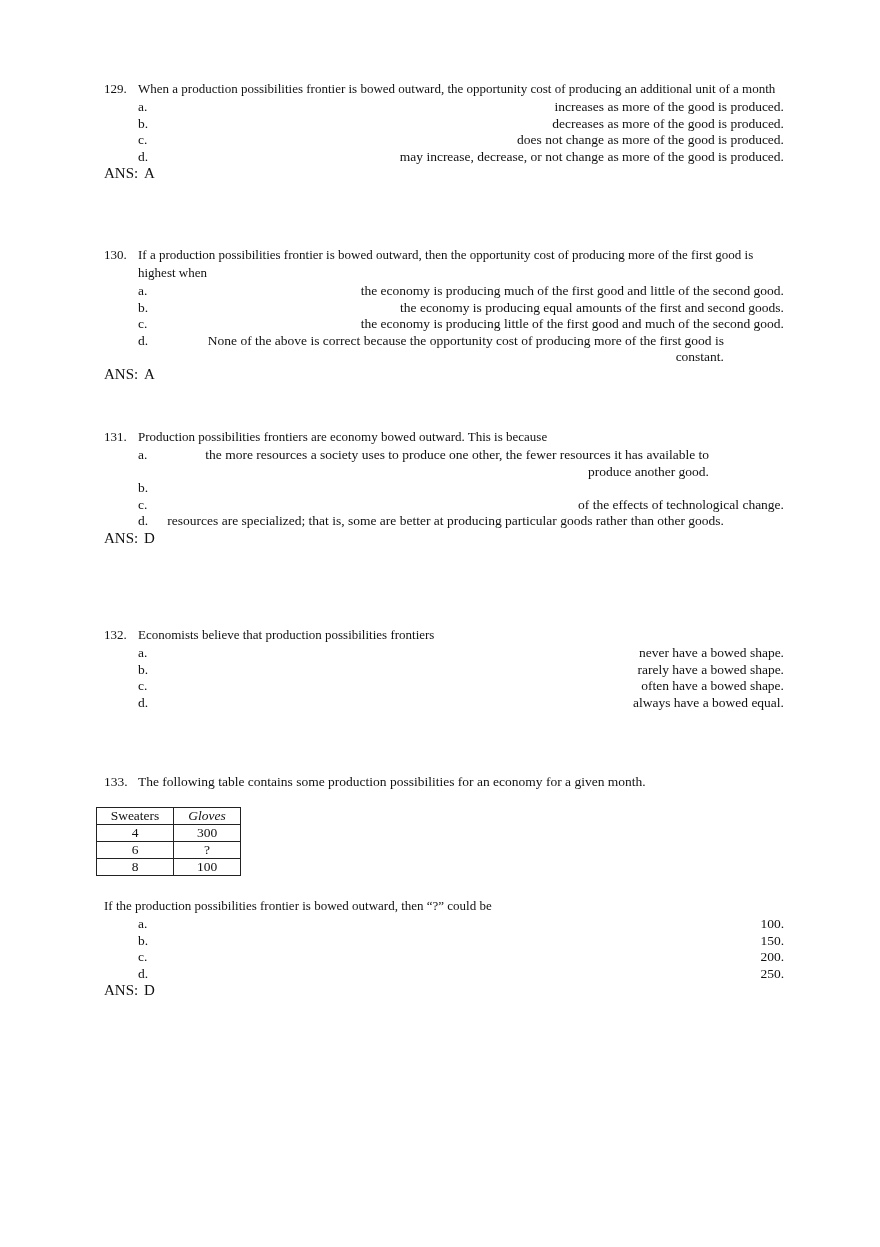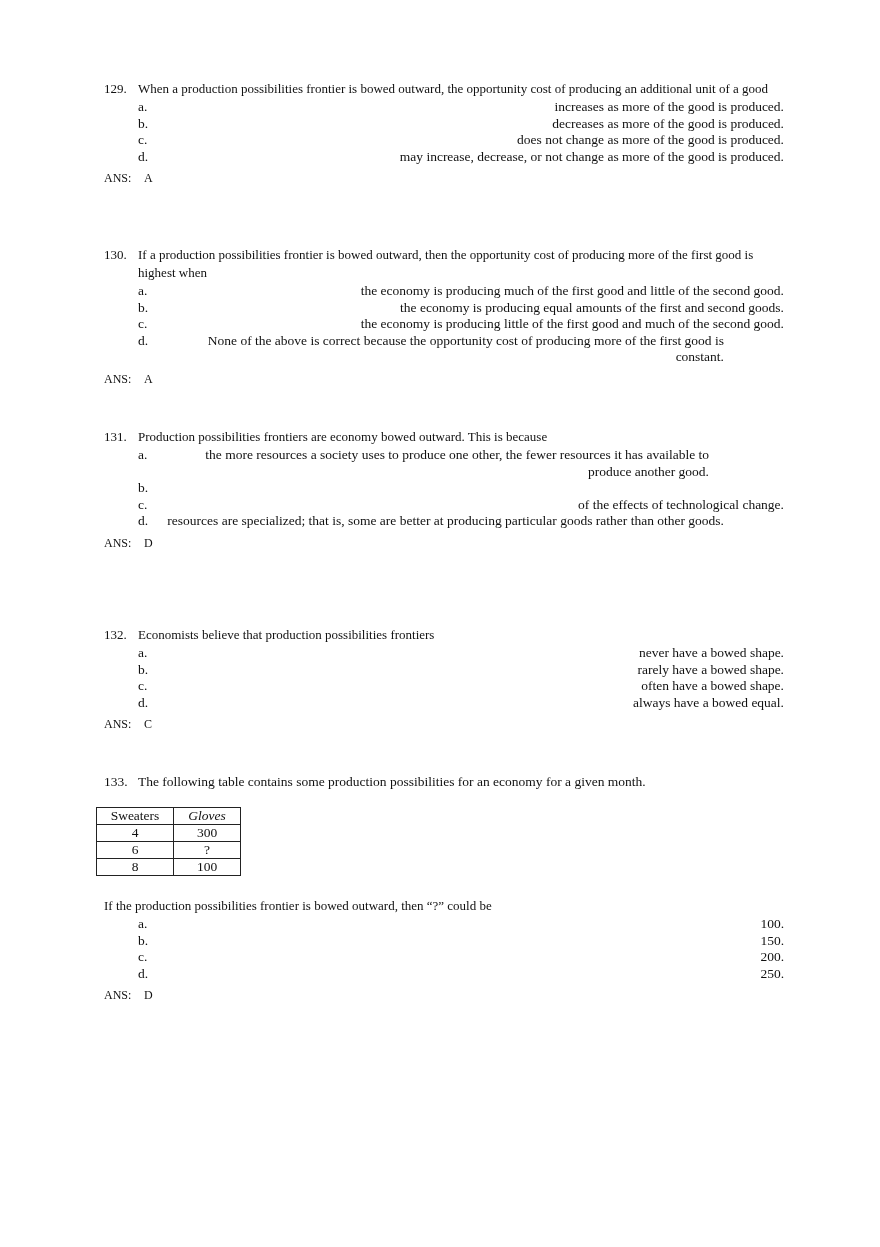--- a/index.html
+++ b/index.html
@@ -6,33 +6,33 @@
   body { width:880px; height:1247px; position:relative; overflow:hidden;
          font-family:"Liberation Serif","DejaVu Serif",serif; color:#111; }
   .q { position:absolute; left:104px; width:680px; }
   .stem { font-size:13px; line-height:18px; display:flex; }
   .num { width:34px; flex:none; }
   .stem-text { flex:1; }
   .opts { margin-left:34px; margin-top:1px; }
   .opt { display:flex; font-size:13.5px; line-height:16.6px; }
   .lab { width:26px; flex:none; }
   .otext { flex:1;text-align:right; }
-  .ans { font-size:12px; margin-top:6px; }
+  .ans { font-size:15px; }
   .ans span.k { display:inline-block; width:40px; }
   table.pp { border-collapse:collapse; position:absolute; left:96px; top:807px; font-size:13.5px; }
   table.pp td, table.pp th { border:1.5px solid #222; text-align:center; font-weight:normal; padding:0; height:16px; }
   table.pp .c1 { width:76px; } table.pp .c2 { width:66px;font-style:italic; }
 </style>
 </head>
 <body>
 
 <div class="q" style="top:80px">
   <div class="stem">
       <span class="num">129.</span>
-      <span class="stem-text">When a production possibilities frontier is bowed outward, the opportunity cost of producing an additional unit of a good</span>
+      <span class="stem-text">When a production possibilities frontier is bowed outward, the opportunity cost of producing an additional unit of a month</span>
     </div>
   <div class="opts">
     <div class="opt">
         <span class="lab">a.</span>
         <span class="otext">increases as more of the good is produced.</span>
       </div>
     <div class="opt">
         <span class="lab">b.</span>
         <span class="otext">decreases as more of the good is produced.</span>
       </div>
@@ -115,21 +115,20 @@
       </div>
     <div class="opt">
         <span class="lab">c.</span>
         <span class="otext">often have a bowed shape.</span>
       </div>
     <div class="opt">
         <span class="lab">d.</span>
         <span class="otext">always have a bowed equal.</span>
       </div>
   </div>
-  <div class="ans"><span class="k">ANS:</span><span>C</span></div>
 </div>
 
 <div class="q" style="top:773px">
   <div class="stem" style="font-size:13.5px">
       <span class="num">133.</span>
       <span class="stem-text">The following table contains some production possibilities for an economy for a given month.</span>
     </div>
 </div>
 
 <table class="pp">

